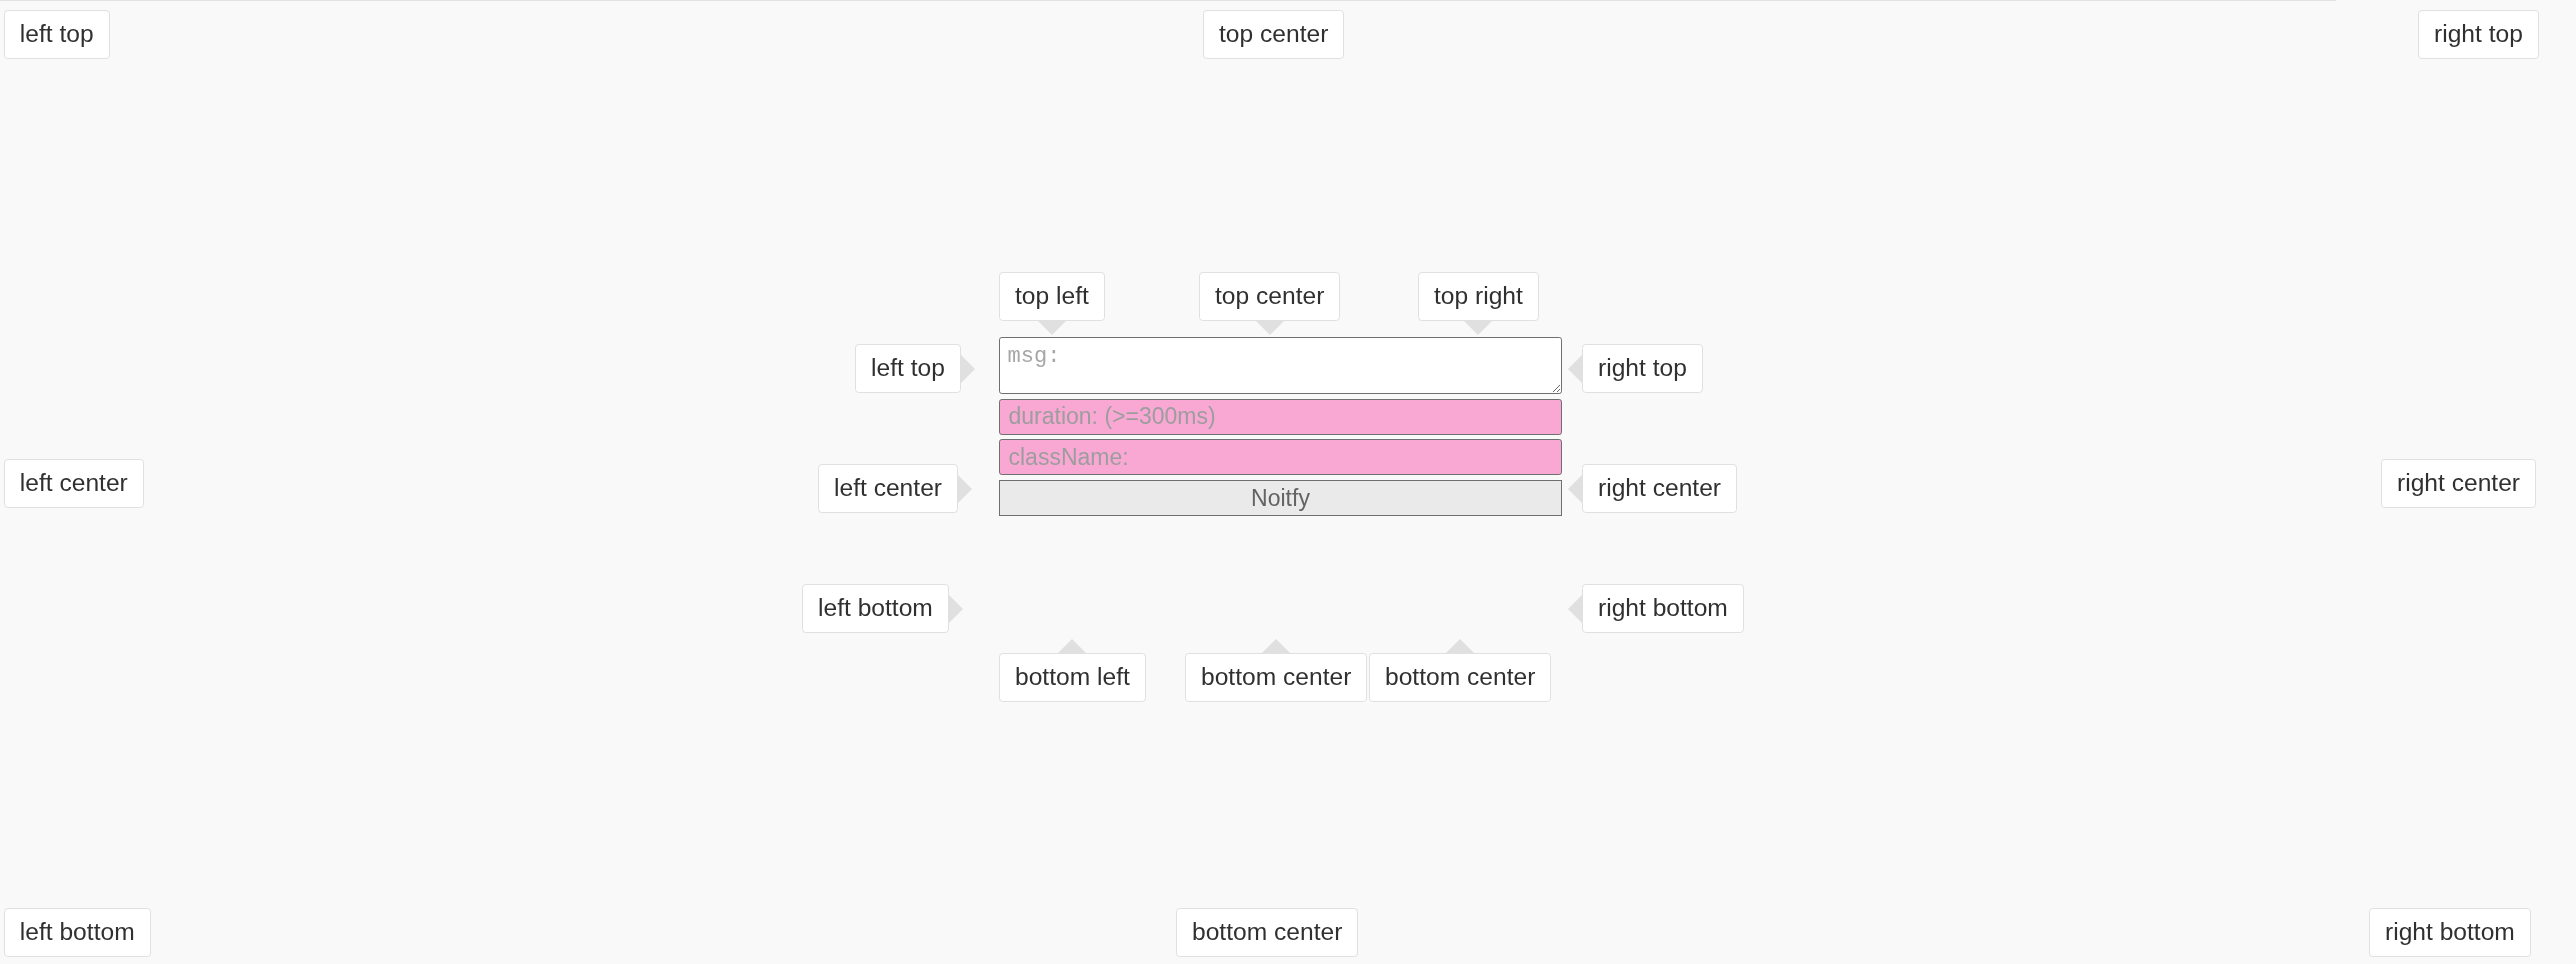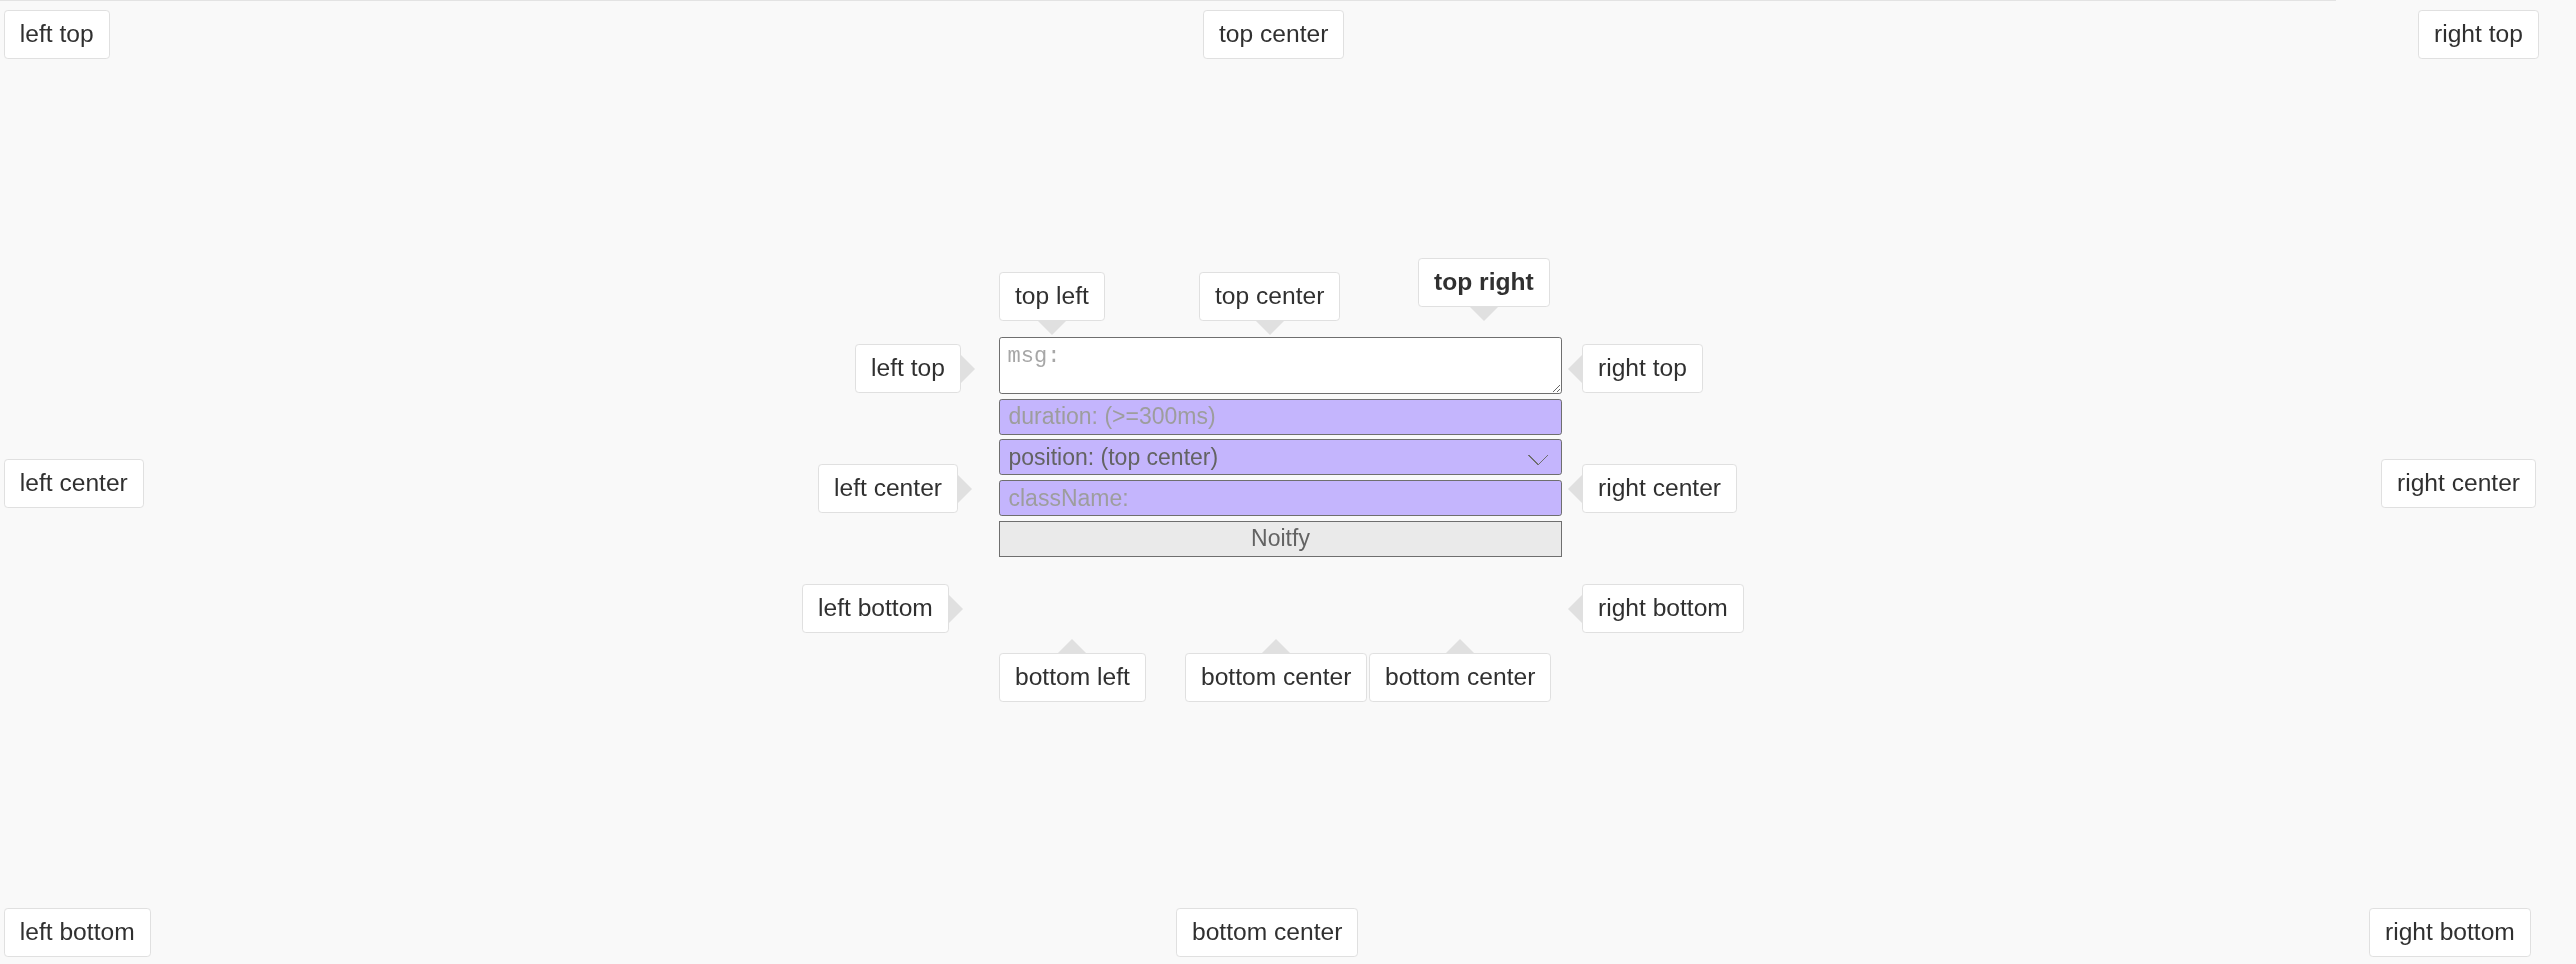--- a/index.html
+++ b/index.html
@@ -110,21 +110,21 @@
   input.txt, select.sel {
     display: block;
     width: 563px;
     height: 36px;
     box-sizing: border-box;
     font-family: "Liberation Sans", sans-serif;
     font-size: 23px;
     color: #636363;
     border: 0.9px solid #6f6f6f;
     border-radius: 2.8px;
-    background: #c4b5fd;
+    background: #f9a8d4;
     padding: 1.9px 8.5px;
     outline: none;
   }
   input.txt::placeholder { color: #9d9d9d; }
   select.sel {
     appearance: none;
     -webkit-appearance: none;
     -moz-appearance: none;
     padding-right: 38px;
     background-image:
@@ -169,21 +169,21 @@
   <div class="tip vp" style="left:3.8px; top:907px;">left bottom</div>
 
   <div class="tip vp" style="left:1176px; top:907px;">bottom center</div>
 
   <div class="tip vp" style="left:2369px; top:907px;">right bottom</div>
 
   <div class="tip arrow-down a-center" style="left:999px; top:271px;">top left</div>
 
   <div class="tip arrow-down a-center" style="left:1199px; top:271px;">top center</div>
 
-  <div class="tip arrow-down a-center" style="left:1418px; top:257px;font-weight:bold;">top right</div>
+  <div class="tip arrow-down a-center" style="left:1418px; top:271px;">top right</div>
 
   <div class="tip arrow-right" style="left:855px; top:343px;">left top</div>
 
   <div class="tip arrow-right" style="left:818px; top:463px;">left center</div>
 
   <div class="tip arrow-right" style="left:802px; top:583px;">left bottom</div>
 
   <div class="tip arrow-left" style="left:1582px; top:343px;">right top</div>
 
   <div class="tip arrow-left" style="left:1582px; top:463px;">right center</div>
@@ -200,25 +200,20 @@
 
     <div class="row">
       <textarea class="msg-area" placeholder="msg:" style=""></textarea>
     </div>
 
     <div class="row">
       <input class="txt" type="text" placeholder="duration: (&gt;=300ms)" style="">
     </div>
 
 
-    <div class="row">
-      <select class="sel">
-        <option>position: (top center)</option>
-      </select>
-    </div>
 
     <div class="row">
       <input class="txt" type="text" placeholder="className:" style="">
     </div>
 
     <div class="row">
       <button class="notify-btn">Noitfy</button>
     </div>
 
   </div>

